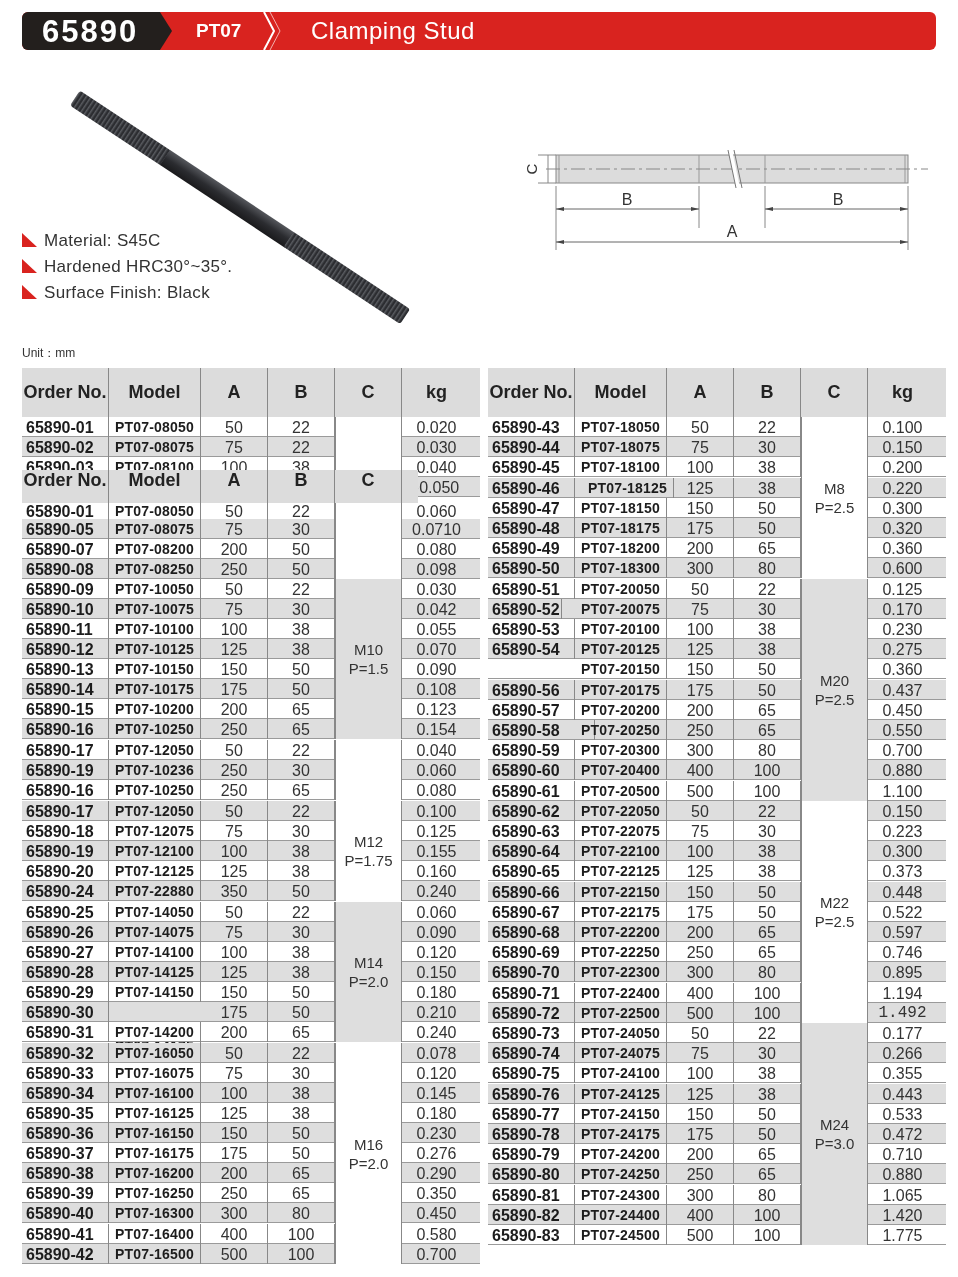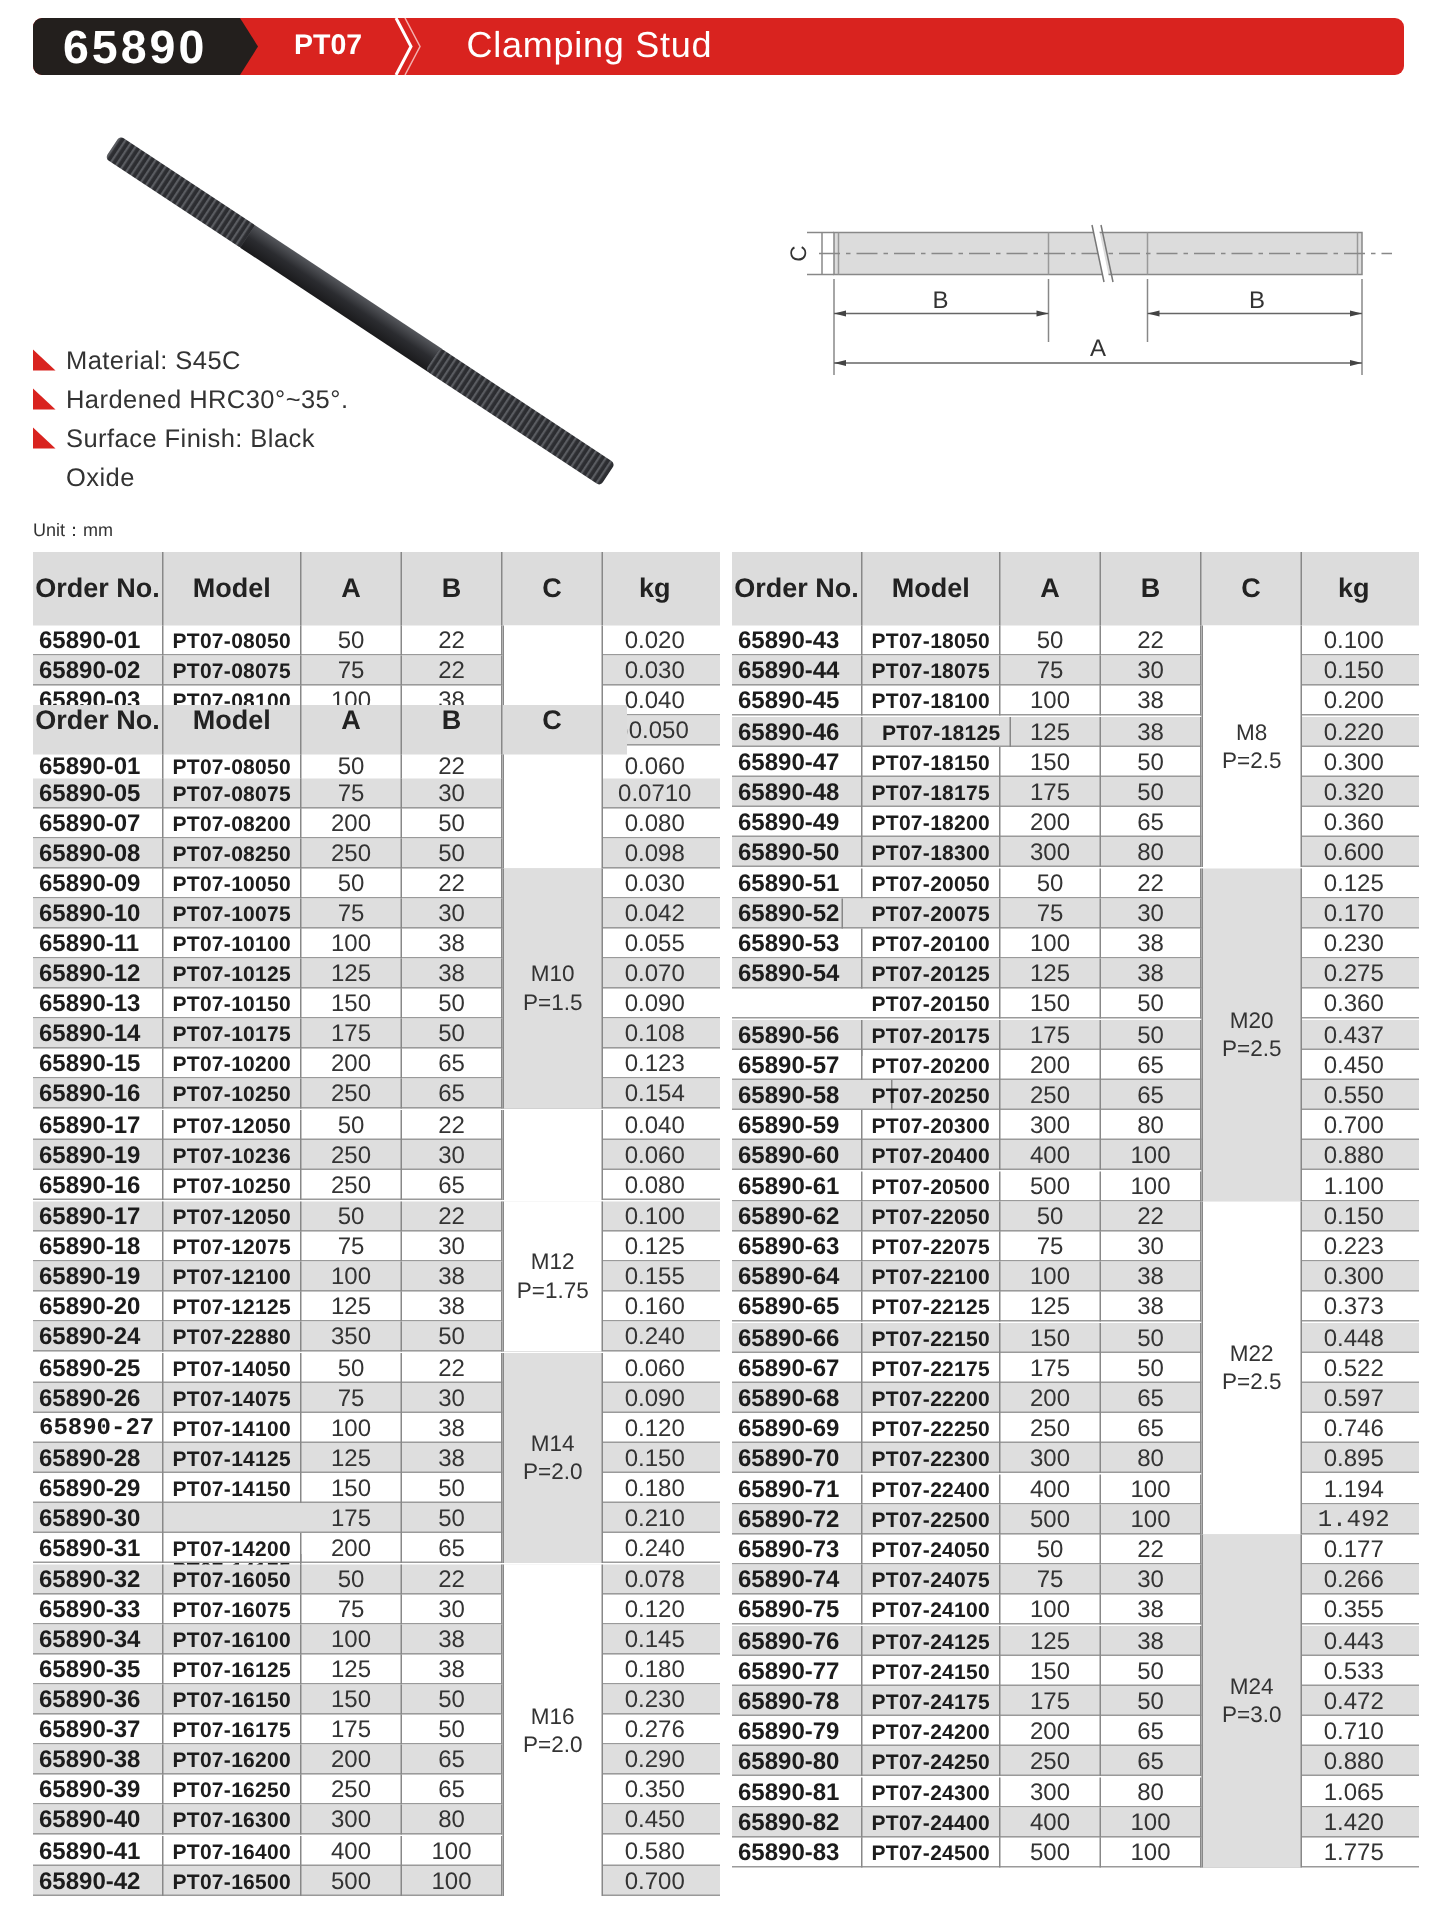--- a/index.html
+++ b/index.html
@@ -64,21 +64,20 @@
     <rect x="0" y="-9" width="110" height="18" rx="3" fill="url(#thr)"></rect>
     <rect x="108" y="-9" width="150" height="18" fill="url(#g1)"></rect>
     <rect x="256" y="-9" width="140" height="18" rx="3" fill="url(#thr)"></rect>
   </g>
 </svg>
 
 <div class="specs">
   <div class="spec"><span class="tri"></span><span>Material: S45C</span></div>
   <div class="spec"><span class="tri"></span><span>Hardened HRC30°~35°.</span></div>
   <div class="spec"><span class="tri"></span><span>Surface Finish: Black</span></div>
-  <div class="spec"><span>Oxide</span></div>
 </div>
 <div class="unit">Unit：mm</div>
 
 <svg class="drawing" viewBox="0 0 430 120">
   <rect x="46" y="15" width="352" height="28" fill="#dcdcdc" stroke="#888" stroke-width="1"></rect>
   <line x1="49" y1="15" x2="49" y2="43" stroke="#999"></line>
   <line x1="395" y1="15" x2="395" y2="43" stroke="#999"></line>
   <line x1="189" y1="15" x2="189" y2="43" stroke="#999"></line>
   <line x1="255" y1="15" x2="255" y2="43" stroke="#999"></line>
   <line x1="36" y1="29" x2="418" y2="29" stroke="#888" stroke-dasharray="14,4,3,4"></line>
@@ -292,21 +291,21 @@
       <div class="cell " style="left: 380px; width: 69px; border-right: none;">0.060</div>
     </div>
     <div class="row alt" style="top: 554px;">
       <div class="cell c-order" style="left: 0px; width: 87px;">65890-26</div>
       <div class="cell c-model" style="left: 87px; width: 92px;">PT07-14075</div>
       <div class="cell " style="left: 179px; width: 67px;">75</div>
       <div class="cell " style="left: 246px; width: 67px;">30</div>
       <div class="cell " style="left: 380px; width: 69px; border-right: none;">0.090</div>
     </div>
     <div class="row" style="top: 574px;">
-      <div class="cell c-order" style="left: 0px; width: 87px; font-family: Liberation Mono, monospace;">65890-27</div>
+      <div class="cell c-order" style="left: 0px; width: 87px;">65890-27</div>
       <div class="cell c-model" style="left: 87px; width: 92px;">PT07-14100</div>
       <div class="cell " style="left: 179px; width: 67px;">100</div>
       <div class="cell " style="left: 246px; width: 67px;">38</div>
       <div class="cell " style="left: 380px; width: 69px; border-right: none;">0.120</div>
     </div>
     <div class="row alt" style="top: 594px;">
       <div class="cell c-order" style="left: 0px; width: 87px;">65890-28</div>
       <div class="cell c-model" style="left: 87px; width: 92px;">PT07-14125</div>
       <div class="cell " style="left: 179px; width: 67px;">125</div>
       <div class="cell " style="left: 246px; width: 67px;">38</div>

